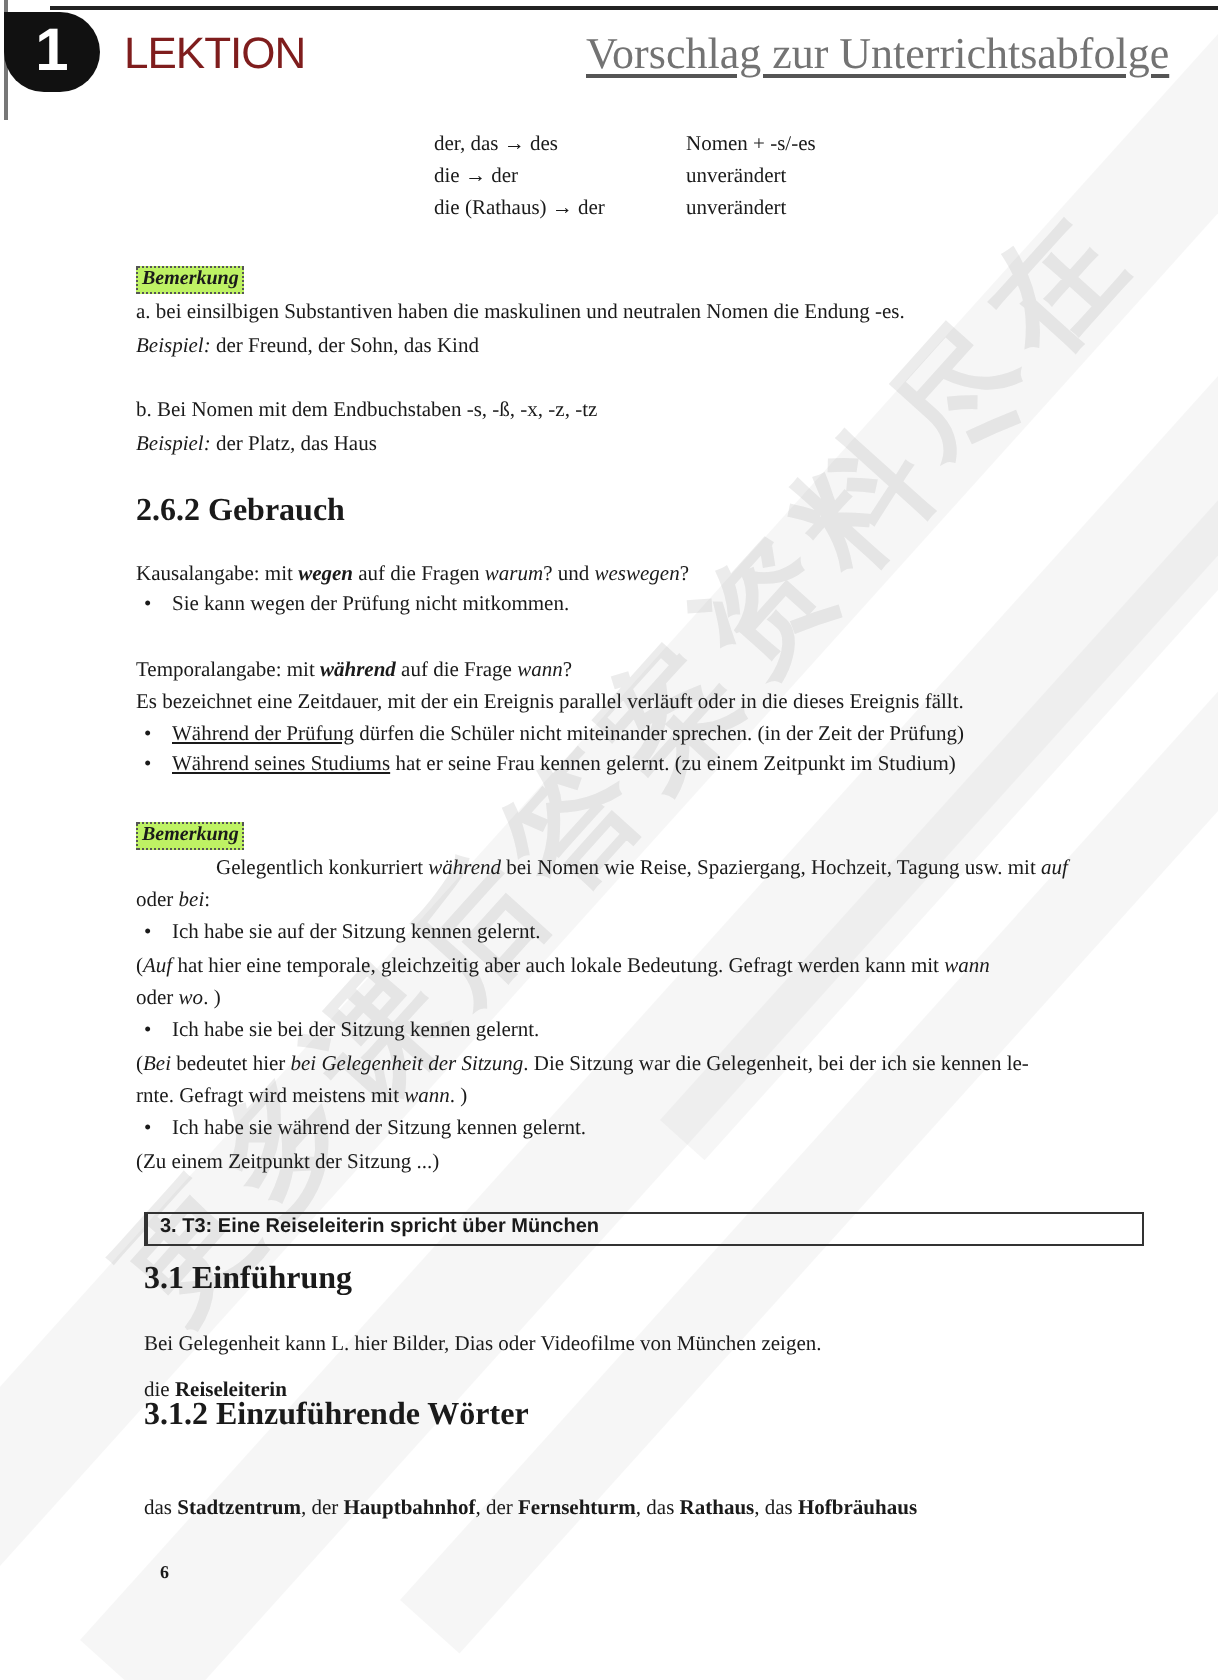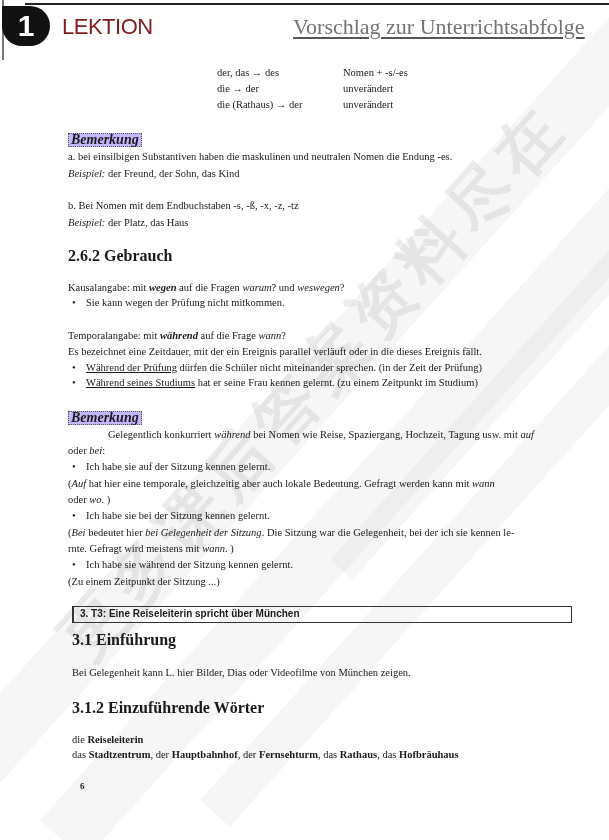--- a/index.html
+++ b/index.html
@@ -39,22 +39,22 @@
     font-family: "Liberation Sans", sans-serif; font-size: 22px; color: #7f1d1d; letter-spacing: -0.5px;
   }
   .page-title {
     position: absolute; left: 293px; top: 14px;
     font-family: "Liberation Serif", serif; font-size: 22px; color: #737373;
     text-decoration: underline; text-underline-offset: 3px; text-decoration-color: #555;
   }
   .line { position: absolute; font-size: 10.5px; line-height: 13px; white-space: nowrap; color: #1a1a1a; }
   .h-sub { font-weight: bold; font-size: 16px; }
   .note-tag {
-    position: absolute; font-size: 14px; font-weight: bold; font-style: italic;
-    border: 1px dotted #555; background: #c4b5fd; padding: 0 2px; line-height: 12px;
+    position: absolute; font-size: 10px; font-weight: bold; font-style: italic;
+    border: 1px dotted #555; background: #bef264; padding: 0 2px; line-height: 12px;
   }
   .bullet { display: inline-block; width: 14px; }
   .ul { text-decoration: underline; }
   .section-box {
     position: absolute; left: 72px; top: 606px; width: 497px; height: 15px;
     border: 1px solid #333; border-left-width: 2px;
   }
   .section-box span {
     position: absolute; left: 6px; top: 1px;
     font-family: "Liberation Sans", sans-serif; font-weight: bold; font-size: 10px; white-space: nowrap;
@@ -115,18 +115,18 @@
 <div class="line" style="left:68px; top:542px;"><span>rnte. Gefragt wird meistens mit </span><i>wann</i><span>. )</span></div>
 <div class="line" style="left:72px; top:558px;"><span class="bullet">•</span><span>Ich habe sie während der Sitzung kennen gelernt.</span></div>
 <div class="line" style="left:68px; top:575px;">(Zu einem Zeitpunkt der Sitzung ...)</div>
 
 <div class="section-box">
   <span>3. T3: Eine Reiseleiterin spricht über München</span>
 </div>
 <div class="line h-sub" style="left:72px; top:633px;">3.1   Einführung</div>
 <div class="line" style="left:72px; top:666px;">Bei Gelegenheit kann L. hier Bilder, Dias oder Videofilme von München zeigen.</div>
 <div class="line h-sub" style="left:72px; top:701px;">3.1.2   Einzuführende Wörter</div>
-<div class="line" style="left:72px; top:733px;"><span>die </span><b>Reiseleiterin</b></div>
+<div class="line" style="left:72px; top:689px;"><span>die </span><b>Reiseleiterin</b></div>
 <div class="line" style="left:72px; top:748px;">
   <span>das </span><b>Stadtzentrum</b><span>, </span><span>der </span><b>Hauptbahnhof</b><span>, </span><span>der </span><b>Fernsehturm</b><span>, </span><span>das </span><b>Rathaus</b><span>, </span><span>das </span><b>Hofbräuhaus</b>
 </div>
 
 <div class="page-num">6</div>
 
 </body></html>

